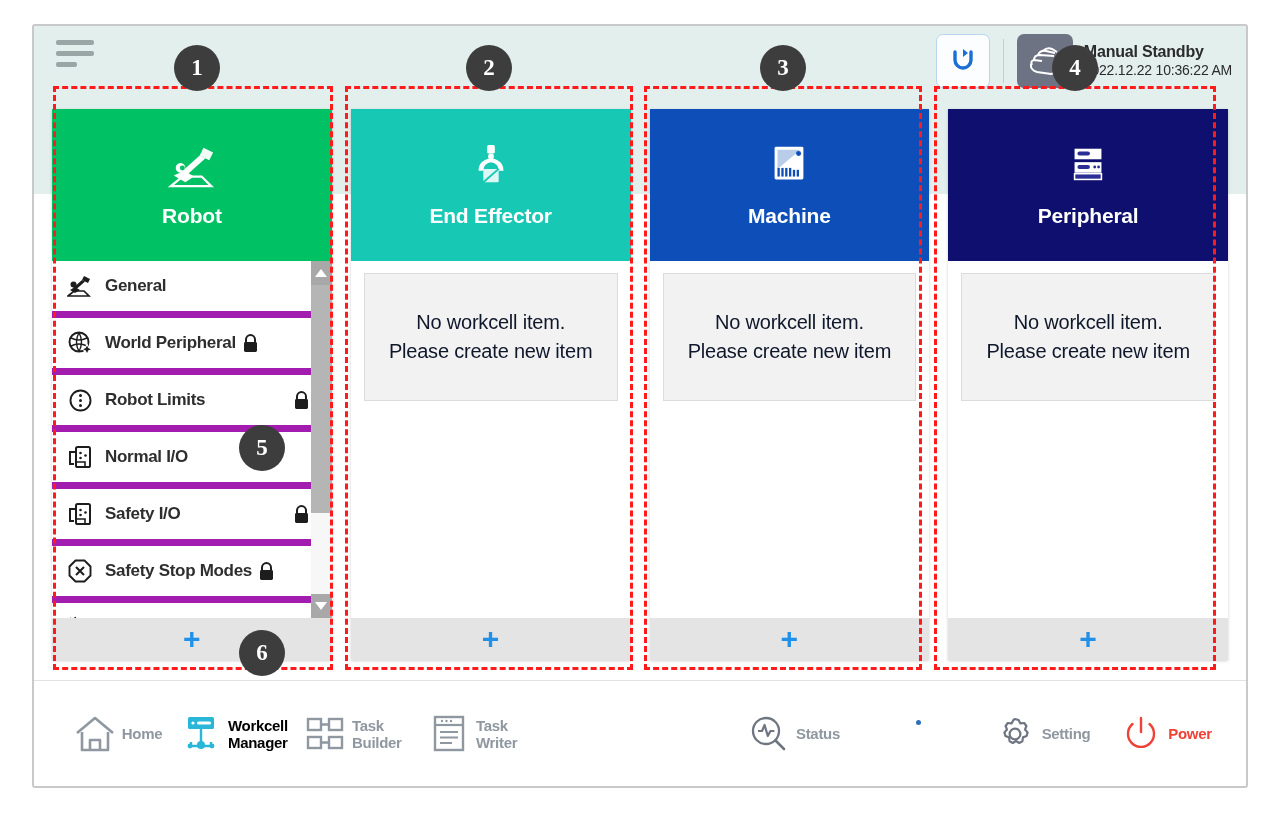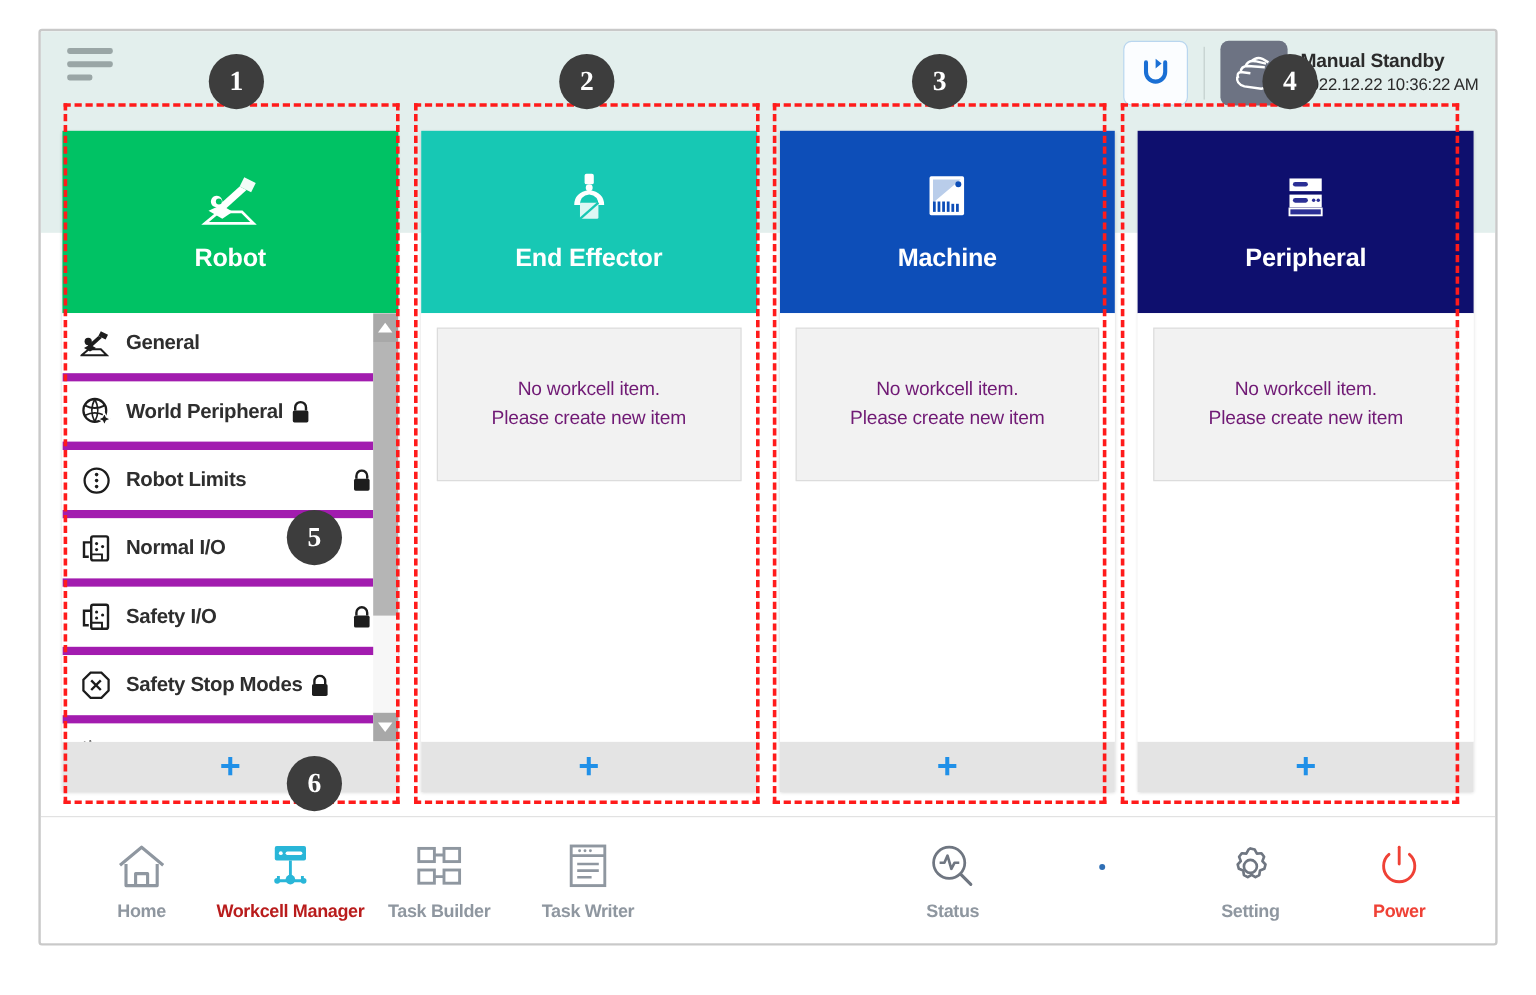--- a/index.html
+++ b/index.html
@@ -124,22 +124,22 @@
     height: 128px;
     border: 1px solid #dcdcdc;
     background: #f2f2f2;
     display: flex;
     flex-direction: column;
     align-items: center;
     justify-content: center;
     gap: 6px;
   }
   .empty-box div {
-    font-size: 16px;
-    color: #701a75;
+    font-size: 20px;
+    color: #0f172a;
     letter-spacing: -.2px;
   }
   .col-foot {
     height: 42px;
     background: #e4e4e4;
     display: flex;
     align-items: center;
     justify-content: center;
   }
   .plus {
@@ -221,33 +221,33 @@
     background: #ffffff;
     border-top: 1px solid #e2e2e2;
     display: flex;
     align-items: center;
   }
   .nav-left { display: flex; margin-left: 22px; }
   .nav-right { display: flex; margin-left: auto; margin-right: 18px; }
   .nav-item {
     width: 124px;
     display: flex;
-    flex-direction: column;
+    flex-direction: row;
     align-items: center;
     justify-content: center;
     gap: 6px;
   }
   .nav-icon { height: 46px; display: flex; align-items: center; justify-content: center; }
   .nav-label {
     font-size: 15px;
     font-weight: bold;
     color: #8f97a0;
     letter-spacing: -.3px;
   }
-  .nav-item.active .nav-label { color: #b91c1c; }
+  .nav-item.active .nav-label { color: #000000; }
   .nav-item.power .nav-label { color: #ef4136; }
   .nav-dot {
     width: 124px;
     display: flex; align-items: center; justify-content: center;
     padding-bottom: 22px;
   }
   .nav-dot i {
     display: block;
     width: 5px; height: 5px;
     background: #2f6fb5;

